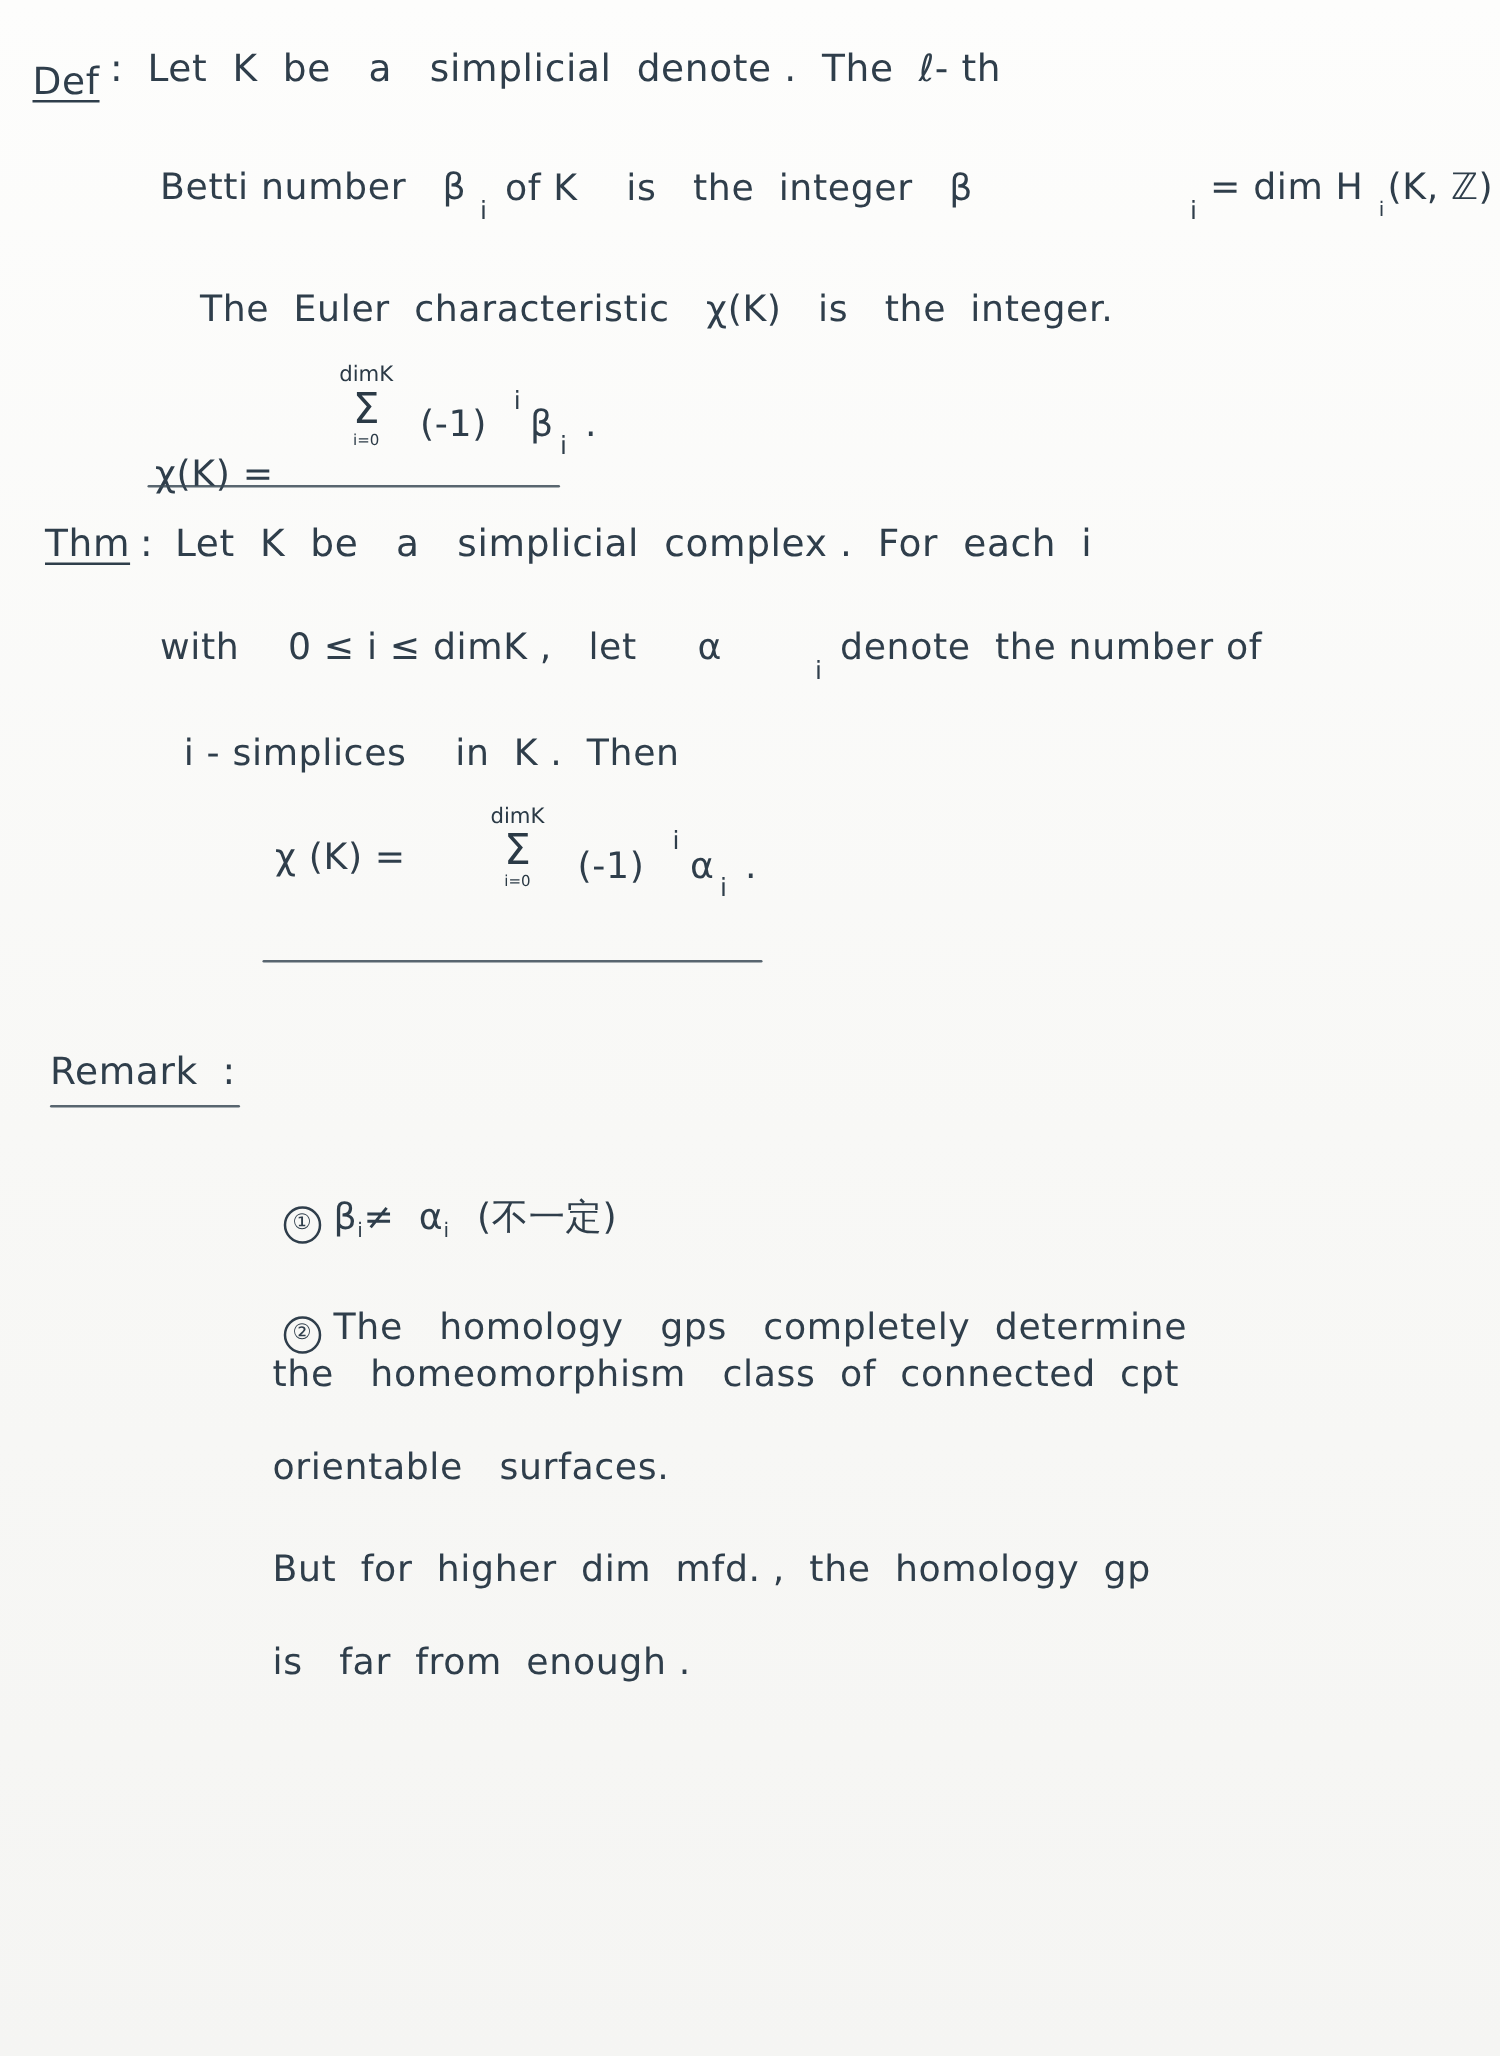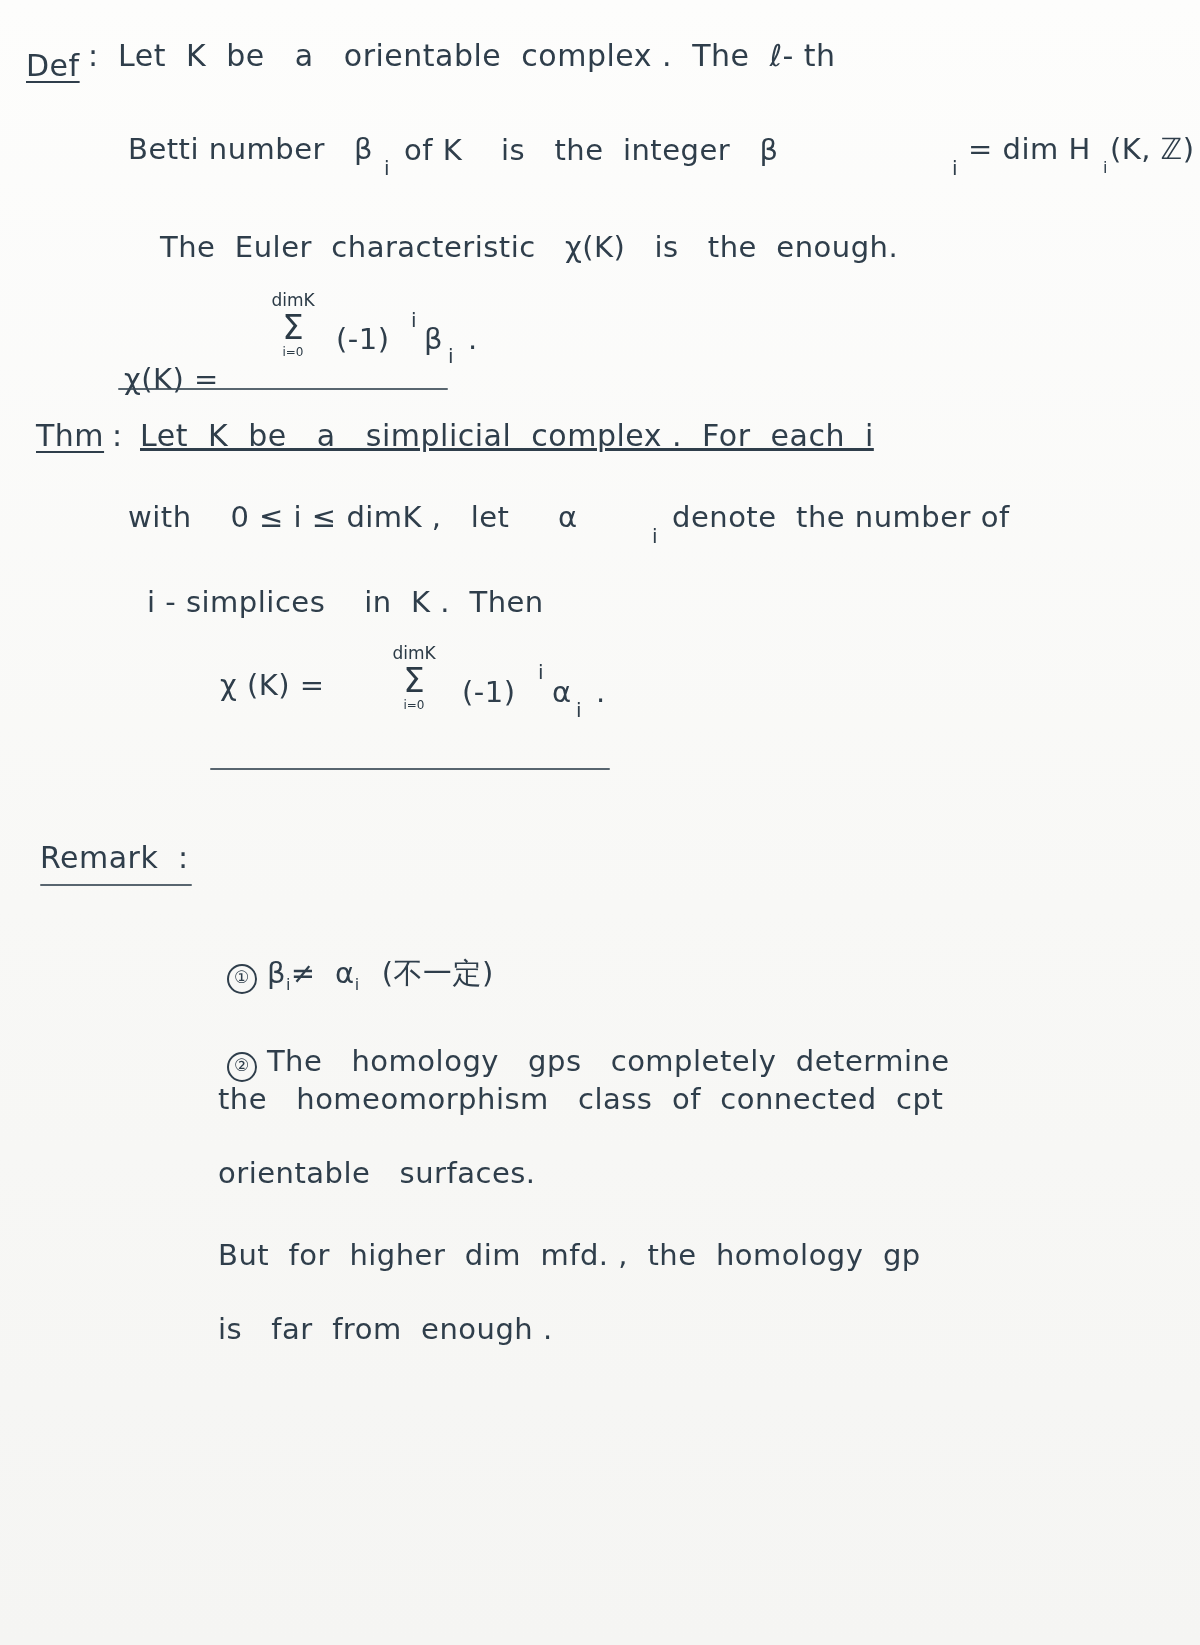--- a/index.html
+++ b/index.html
@@ -78,49 +78,49 @@
     margin-right: 10px;
   }
 </style>
 </head>
 <body>
 
 <div id="page" class="layer">
 
   <div class="ln big hand kw" style="left:26px; top:48px;">Def</div>
   <div class="ln big hand" style="left:88px; top:38px;">:</div>
-  <div class="ln big hand" style="left:118px; top:38px;">Let  K  be   a   orientable  complex .  The  ℓ- th</div>
+  <div class="ln big hand" style="left:118px; top:38px;">Let  K  be   a   simplicial  denote .  The  ℓ- th</div>
 
   <div class="ln med hand" style="left:128px; top:132px;">Betti number   β</div>
   <div class="ln sm hand" style="left:384px; top:156px;">i</div>
   <div class="ln med hand" style="left:404px; top:133px;">of K    is   the  integer   β</div>
   <div class="ln sm hand" style="left:952px; top:156px;">i</div>
   <div class="ln med hand" style="left:968px; top:132px;">= dim H</div>
   <div class="ln xs hand" style="left:1103px; top:158px;">i</div>
   <div class="ln med hand" style="left:1110px; top:132px;">(K, ℤ)</div>
 
-  <div class="ln med hand" style="left:160px; top:230px;">The  Euler  characteristic   χ(K)   is   the  enough.</div>
+  <div class="ln med hand" style="left:160px; top:230px;">The  Euler  characteristic   χ(K)   is   the  integer.</div>
 
   <div class="ln med hand" style="left:124px; top:315px;margin-top:47px;">χ(K) =</div>
   <div class="frac-sum" style="left:258px; top:292px; width:70px;">
     <span class="top">dimK</span>
     <span class="mid">Σ</span>
     <span class="bot">i=0</span>
   </div>
   <div class="ln med hand" style="left:336px; top:322px;">(-1)</div>
   <div class="ln sm hand" style="left:411px; top:308px;">i</div>
   <div class="ln med hand" style="left:424px; top:322px;">β</div>
   <div class="ln sm hand" style="left:448px; top:344px;">i</div>
   <div class="ln med hand" style="left:468px; top:322px;">.</div>
 
   <div class="rule" style="left:118px; top:388px; width:330px;"></div>
 
   <div class="ln big hand kw" style="left:36px; top:418px;">Thm</div>
   <div class="ln big hand" style="left:112px; top:418px;">:</div>
-  <div class="ln big hand" style="left:140px; top:418px;text-decoration:underline;">Let  K  be   a   simplicial  complex .  For  each  i</div>
+  <div class="ln big hand" style="left:140px; top:418px;">Let  K  be   a   simplicial  complex .  For  each  i</div>
 
   <div class="ln med hand" style="left:128px; top:500px;">with    0 ≤ i ≤ dimK ,   let     α</div>
   <div class="ln sm hand" style="left:652px; top:524px;">i</div>
   <div class="ln med hand" style="left:672px; top:500px;">denote  the number of</div>
 
   <div class="ln med hand" style="left:128px; top:585px;margin-left:19px;">i - simplices    in  K .  Then</div>
 
   <div class="ln med hand" style="left:220px; top:668px;">χ (K) =</div>
   <div class="frac-sum" style="left:378px; top:645px; width:72px;">
     <span class="top">dimK</span>

